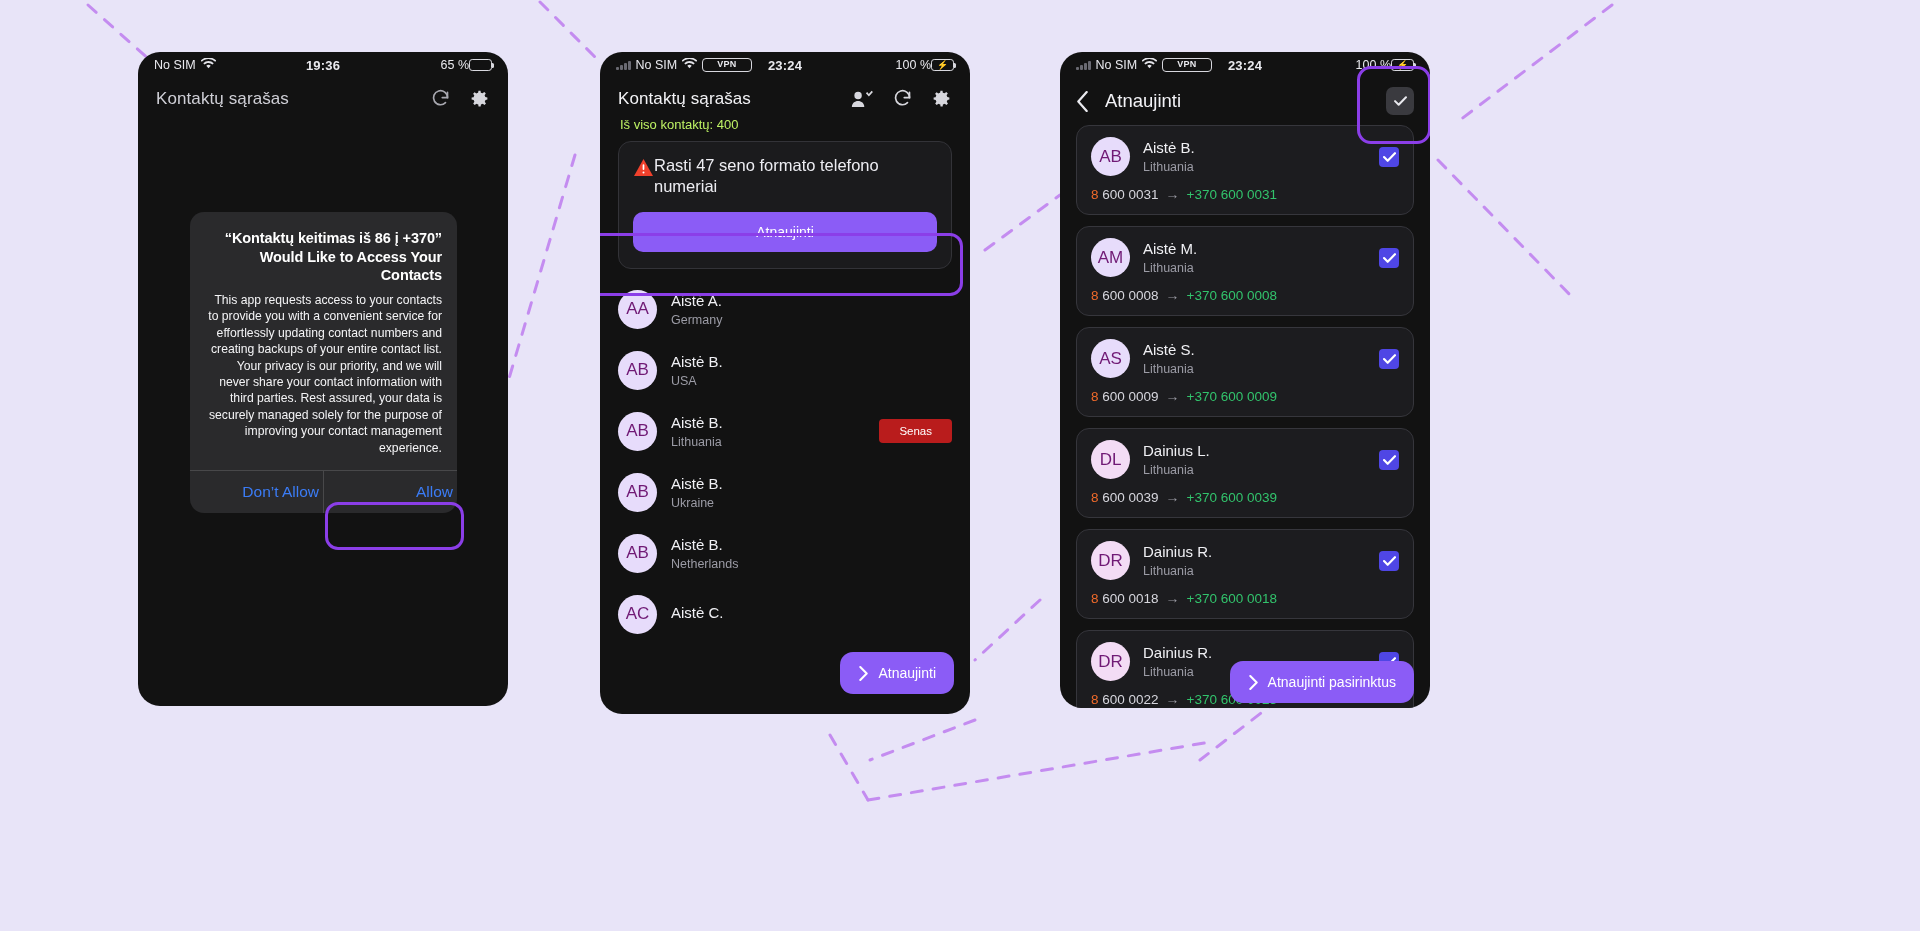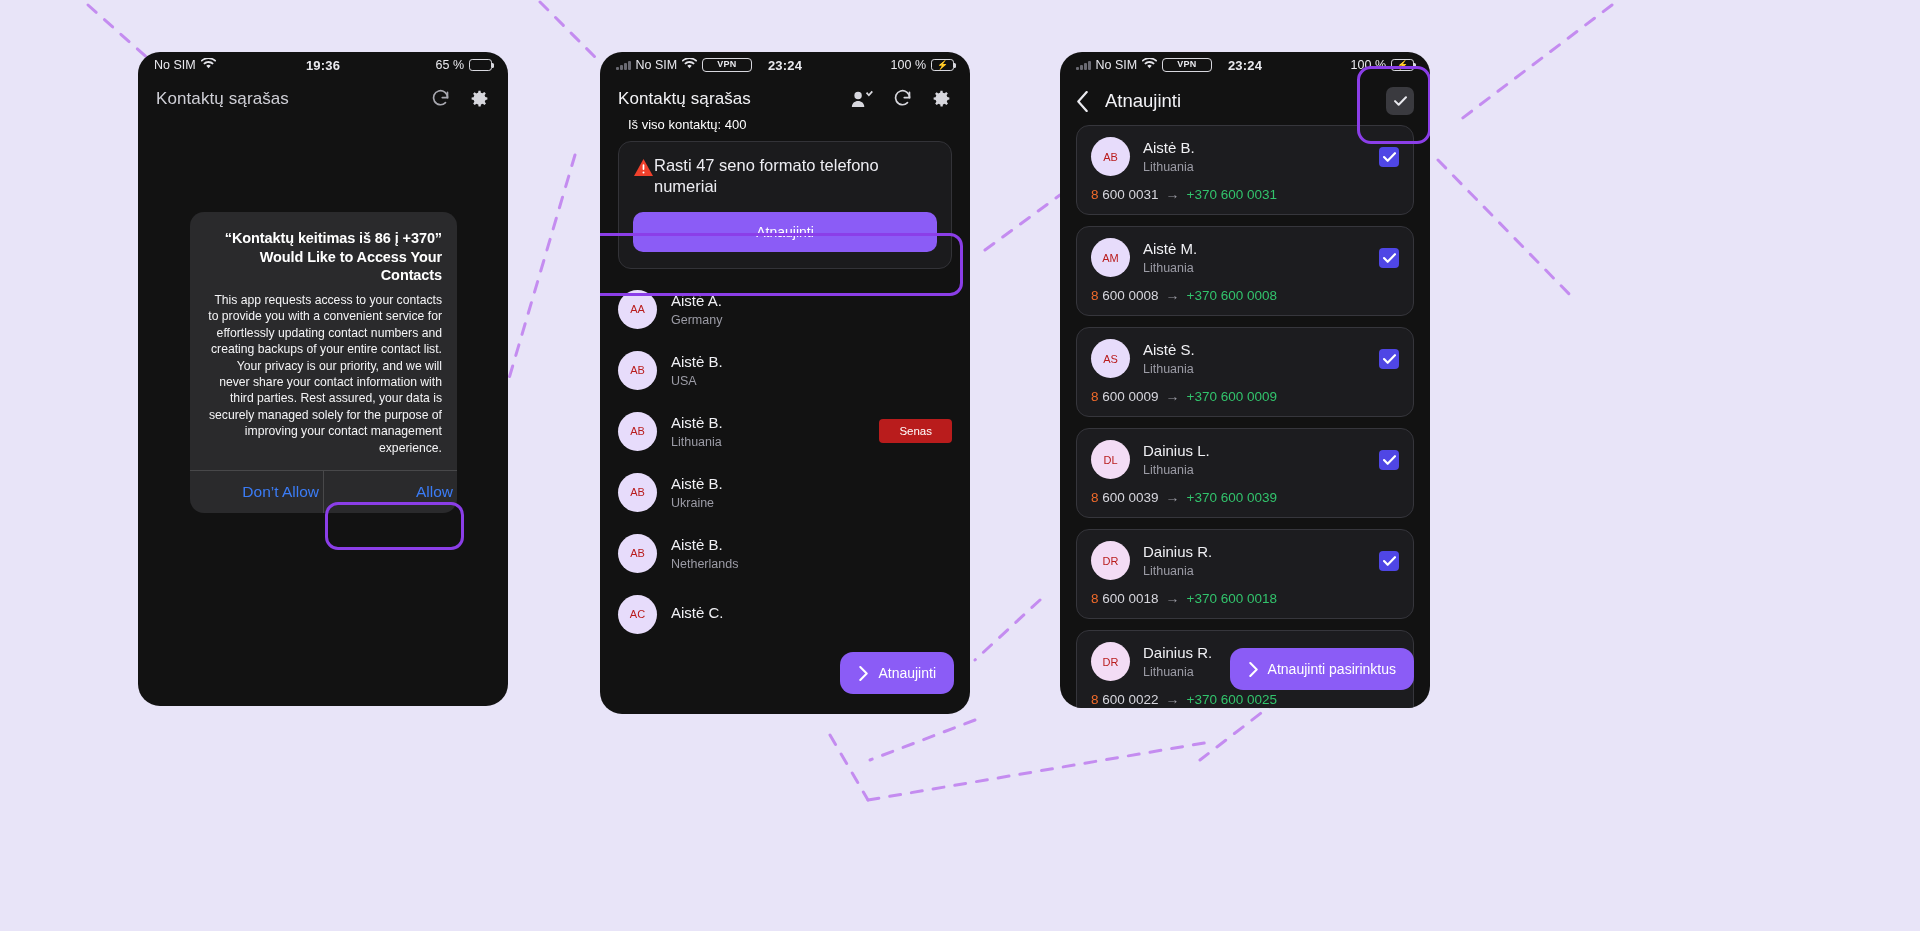--- a/index.html
+++ b/index.html
@@ -35,21 +35,21 @@
     font-weight: 500;
     position: relative;
   }
   .sb-left { display: flex; align-items: center; gap: 5px; }
   .sb-time {
     position: absolute; left: 0; right: 0; text-align: center;
     font-size: 13px; font-weight: 700; letter-spacing: .2px;
     pointer-events: none;
   }
   .sb-right {
-    margin-left: auto; display: flex; align-items: center; gap: 5px;
+    margin-left: auto; display: flex; align-items: center; 
     font-size: 12.5px; font-weight: 500;
   }
   .vpn-badge {
     border: 1.3px solid #d8d8de; border-radius: 4px;
     font-size: 9px; font-weight: 700; padding: 1px 14px; line-height: 1.05;
     letter-spacing: .3px;
   }
   .bars { display: flex; align-items: flex-end; gap: 1.5px; height: 9px; }
   .bars i { width: 2.5px; background: #6a6a72; border-radius: 1px; display: block; }
   .bars i:nth-child(1){height:3px}.bars i:nth-child(2){height:5px}
@@ -95,43 +95,43 @@
   }
   .dlg-btn + .dlg-btn { border-left: .8px solid #48484a; }
 
   
   .hl {
     position: absolute; border: 3.5px solid #8b3ee8;
     border-radius: 13px; pointer-events: none; z-index: 40;
   }
 
   
-  .subcount { font-size: 13px; color: #ffffff; padding: 0 28px 9px; }
+  .subcount { font-size: 13px; color: #bef264; padding: 0 20px 9px; }
   .warn-card {
     margin: 0 18px; background: #1b1b1d; border: 1px solid #333338;
     border-radius: 13px; padding: 13px 14px 16px;
   }
   .warn-row { display: flex; gap: 0; align-items: flex-start; }
   .warn-text { font-size: 16.5px; color: #ededf2; line-height: 1.3; }
   .btn-primary {
     display: block; width: 100%; margin-top: 14px;
     background: #8b5cf6; color: #fff; border: none;
     border-radius: 10px; padding: 12px 0; font-size: 14px;
     font-family: inherit; cursor: pointer; text-align: center;
   }
   .contact-list { margin-top: 10px; }
   .contact-row {
     display: flex; align-items: center; gap: 14px;
     padding: 11px 18px;
   }
   .avatar {
     width: 39px; height: 39px; border-radius: 50%;
-    background: #e7dcfb; color: #b91c1c;
+    background: #e7dcfb; color: #701a75;
     display: flex; align-items: center; justify-content: center;
-    font-size: 11px; font-weight: 500; flex: none;
+    font-size: 17px; font-weight: 500; flex: none;
   }
   .avatar.pink { background: #f3dcf5; }
   .c-name { font-size: 15px; color: #f0f0f4; line-height: 1.25; }
   .c-sub { font-size: 12.5px; color: #9c9ca6; margin-top: 2px; }
   .badge-old {
     margin-left: auto; background: #b91c1c; color: #fff;
     font-size: 11.5px; border-radius: 4px; padding: 6px 20px;
   }
   .fab {
     position: absolute; right: 16px; bottom: 20px;
@@ -538,21 +538,21 @@
             </div>
           </div>
           <div class="upd-nums">
             <span class="num-old"><b>8</b> 600 0022</span>
             <span class="arrow-g">→</span>
             <span class="num-new">+370 600 0025</span>
           </div>
         </div>
       </div>
 
-      <button class="fab" style="right:16px;bottom:18px;">
+      <button class="fab" style="right:16px;bottom:5px;">
         <span style="line-height:0">
           <svg width="11" height="15" viewBox="0 0 10 14" fill="none" stroke="#fff" stroke-width="1.9" stroke-linecap="round" stroke-linejoin="round">
               <path d="M2 1l6 6-6 6"></path>
             </svg>
         </span>
         <span>Atnaujinti pasirinktus</span>
       </button>
     </div>
 
     <div class="hl" style="left:297px; top:14px; width:74px; height:78px; border-radius:14px;"></div>

